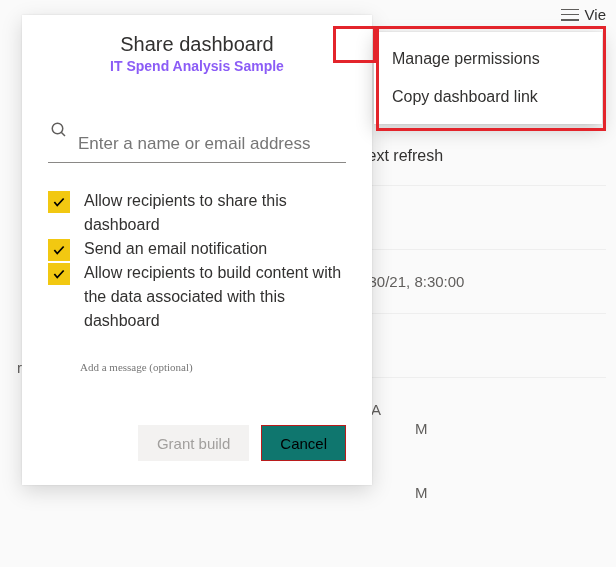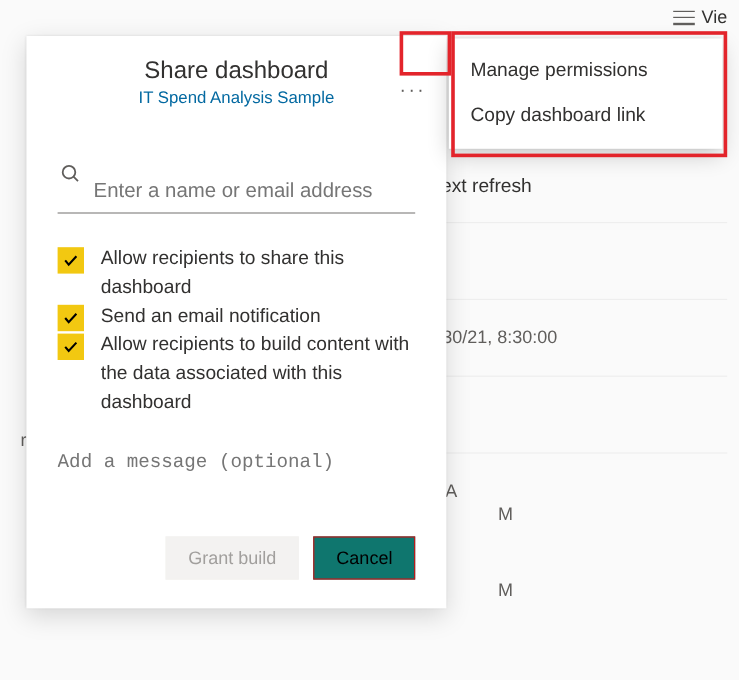--- a/index.html
+++ b/index.html
@@ -58,40 +58,41 @@
       top:335px;
       font-size:15px;
       color:#605e5c;
       padding-left:13px;
     }
     .bg-left-fragments div { height:64px; display:flex; align-items:center; padding-left:4px;}
 
     .dialog {
       position: absolute;
       left: 22px;
-      top: 30px;
+      top: 15px;
       width: 350px;
       background: #fff;
       box-shadow: 0 6px 20px rgba(0,0,0,0.15), 0 0 2px rgba(0,0,0,0.1);
       padding: 18px 0 24px 0;
     }
     .dialog-header {
       text-align: center;
       padding: 0 50px 14px 50px;
       position: relative;
     }
     .dialog-title {
       font-size: 20px;
       font-weight: 400;
       color: #323130;
     }
     .dialog-subtitle {
       font-size: 14px;
-      color: #0369a1;
+      color: #8b5cf6;
       margin-top: 2px;
+      font-weight: bold;
     }
     .more-btn {
       position: absolute;
       right: 14px;
       top: 14px;
       width: 28px; height: 28px;
       display:flex; align-items:center; justify-content:center;
       cursor:pointer;
       color:#605e5c;
       font-size:16px;
@@ -133,26 +134,27 @@
       flex-shrink:0;
       display:flex; align-items:center; justify-content:center;
       margin-top:2px;
       cursor:pointer;
     }
     .checkbox svg { width:14px; height:14px; }
     .msg-input {
       margin-top: 28px;
       width:100%;
       border:none;
-      font-size:16px;
+      font-size:11px;
       color:#767676;
       outline:none;
       resize:none;
-      font-family:Liberation Mono, monospace;
+      font-family:Liberation Serif, serif;
       background:transparent;
+      margin-left:32px;
     }
     .msg-input::placeholder{color:#767676;}
     .buttons {
       margin-top: 48px;
       display:flex;
       justify-content:flex-end;
       gap:12px;
       padding: 0 26px;
     }
     .btn {

